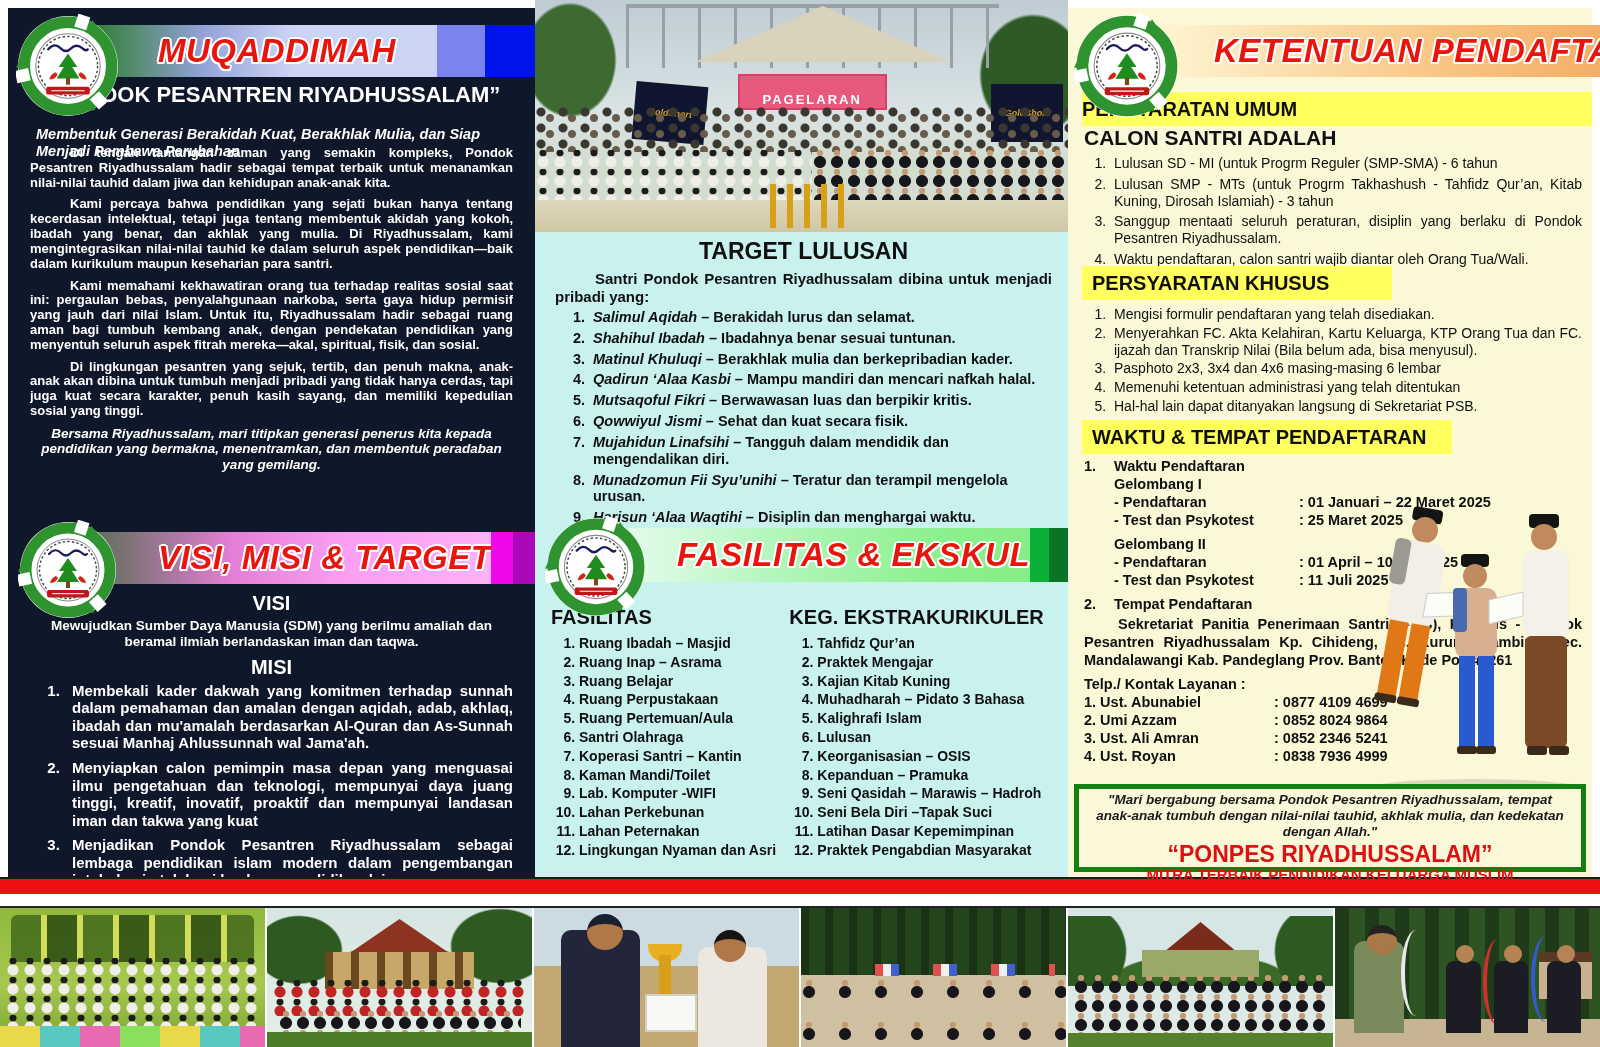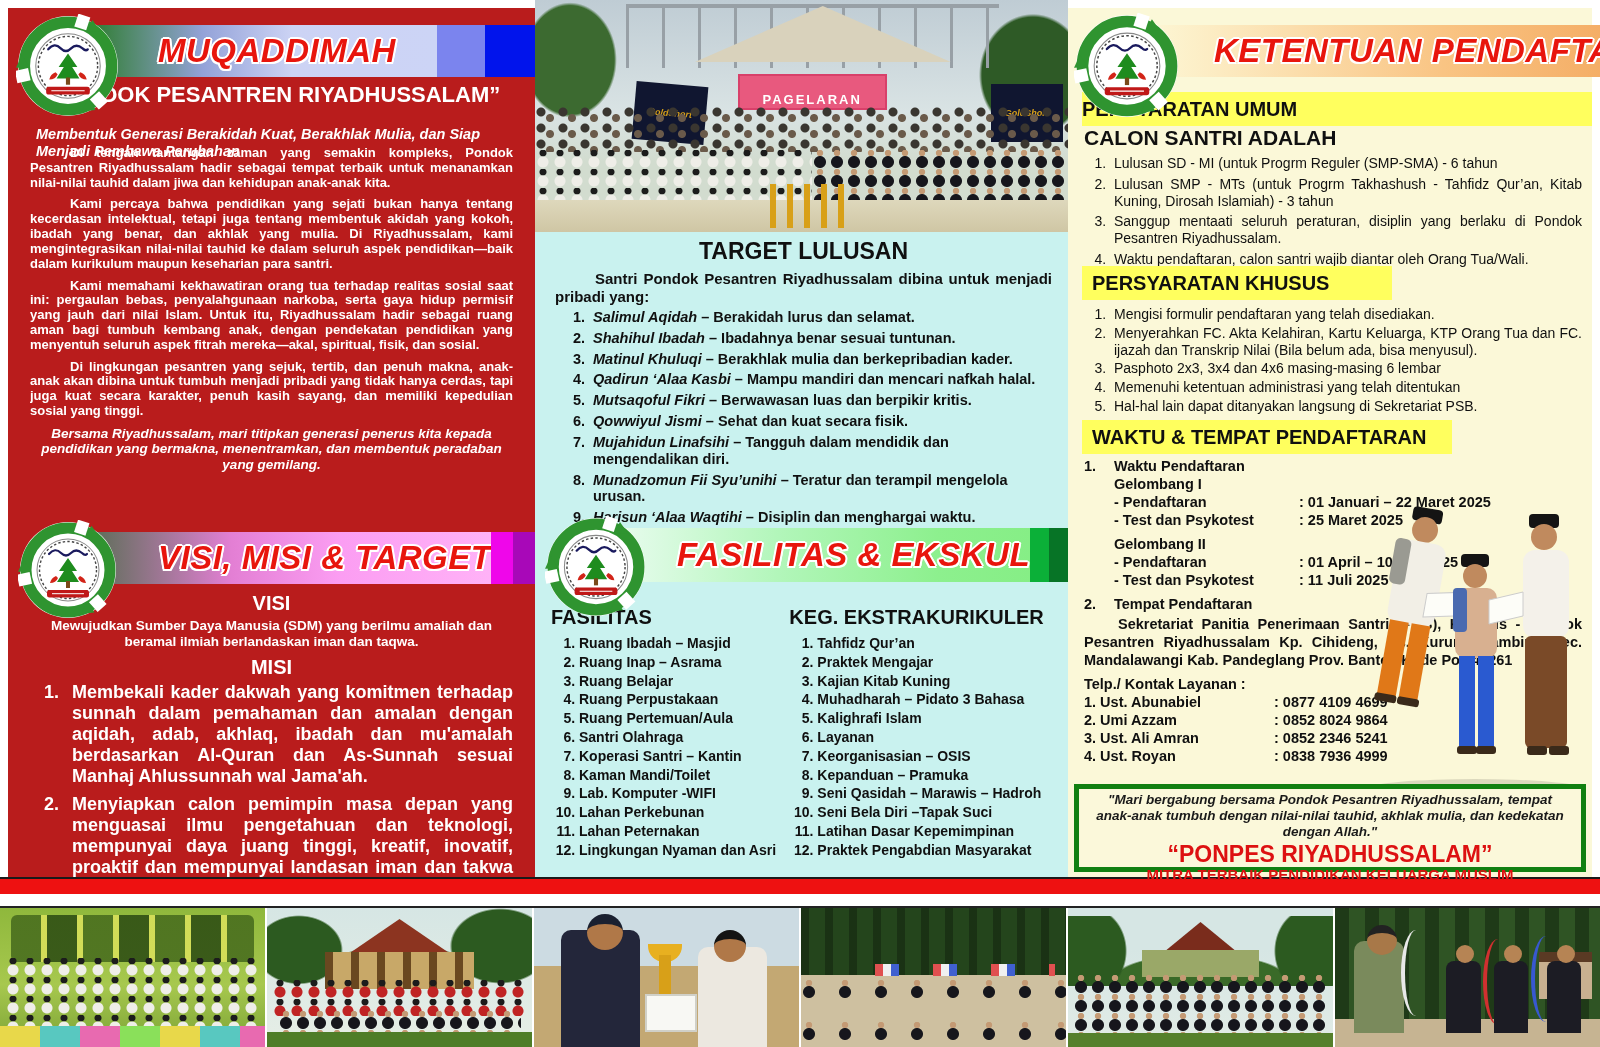--- a/index.html
+++ b/index.html
@@ -1,20 +1,20 @@
 <!DOCTYPE html>
 <html><head>
 <meta charset="utf-8">
 <style>
   html,body{margin:0;padding:0;background:#fff;}
   .page{position:relative;width:1600px;height:1047px;background:#fff;overflow:hidden;
         font-family:"Liberation Sans",sans-serif;color:#111;}
 
   
-  .panel-left{position:absolute;left:8px;top:8px;width:527px;height:869px;background:#b91c1c;color:#fff;}
+  .panel-left{position:absolute;left:8px;top:8px;width:527px;height:869px;background:#0f172a;color:#fff;}
   .panel-mid{position:absolute;left:535px;top:0;width:533px;height:877px;background:#c9f2ef;}
   .panel-right{position:absolute;left:1068px;top:8px;width:524px;height:869px;background:#fbf8d8;}
   .abs{position:absolute;}
 
   
   .hbar{position:absolute;height:52px;display:flex;z-index:4;}
   .hbar .grad{flex:1;display:flex;align-items:center;padding-left:66px;}
   .hbar .b1{width:48px;} .hbar .b2{width:50px;}
   .hbar-title{font-style:italic;font-weight:900;font-size:33px;color:#e8150d;letter-spacing:.5px;white-space:nowrap;
     text-shadow:-2px 0 #fff,2px 0 #fff,0 -2px #fff,0 2px #fff,-1.5px -1.5px #fff,1.5px 1.5px #fff,-1.5px 1.5px #fff,1.5px -1.5px #fff;}
@@ -31,21 +31,21 @@
   
   .lp-title{top:74px;left:16px;right:16px;text-align:center;font-weight:800;font-size:22px;}
   .lp-sub{top:118px;left:28px;right:28px;text-align:left;font-weight:700;font-style:italic;font-size:14.5px;line-height:1.2;}
   .lp-paras{top:138px;left:22px;right:22px;height:384px;overflow:hidden;font-weight:700;font-size:13px;line-height:1.14;text-align:justify;}
   .lp-paras p{margin:0 0 7px 0;text-indent:40px;}
   .lp-close{text-align:center;font-style:italic;text-indent:0 !important;font-size:13.5px;}
   .lp-bar2{top:524px;left:84px;right:0;}
   .lp-vm{top:584px;left:22px;right:22px;}
   .lp-h2{text-align:center;font-weight:800;font-size:20px;margin:0 0 3px 0;}
   .lp-visi-text{font-weight:700;font-size:13.5px;text-align:center;line-height:1.18;margin:0 0 6px 0;}
-  .lp-misi{margin:2px 0 0 0;padding-left:34px;font-weight:700;font-size:18px;line-height:1.17;text-align:justify;}
+  .lp-misi{margin:2px 0 0 0;padding-left:34px;font-weight:700;font-size:15px;line-height:1.17;text-align:justify;}
   .lp-misi li{margin-bottom:7px;padding-left:8px;}
 
   
   .mid-target{top:238px;left:20px;right:16px;color:#101010;}
   .mt-h{font-weight:800;font-size:23px;text-align:center;margin:0 0 5px 0;}
   .mt-intro{font-weight:700;font-size:15px;line-height:1.2;text-indent:40px;margin:0 0 3px 0;text-align:justify;}
   .mt-list{margin:0;padding-left:34px;font-size:14.5px;line-height:1.16;font-weight:700;}
   .mt-list li{margin-bottom:4px;padding-left:4px;}
   .mt-term{font-style:italic;}
   .mid-fbar{top:528px;left:76px;right:0;height:54px;}
@@ -312,21 +312,21 @@
         </ol>
       </div>
       <div>
         <h3 class="mc-h">KEG. EKSTRAKURIKULER</h3>
         <ol class="mc-list">
           <li>Tahfidz Qur’an</li>
           <li>Praktek Mengajar</li>
           <li>Kajian Kitab Kuning</li>
           <li>Muhadharah – Pidato 3 Bahasa</li>
           <li>Kalighrafi Islam</li>
-          <li>Layanan</li>
+          <li>Lulusan</li>
           <li>Keorganisasian – OSIS</li>
           <li>Kepanduan – Pramuka</li>
           <li>Seni Qasidah – Marawis – Hadroh</li>
           <li>Seni Bela Diri –Tapak Suci</li>
           <li>Latihan Dasar Kepemimpinan</li>
           <li>Praktek Pengabdian Masyarakat</li>
         </ol>
       </div>
     </div>
   </div>

